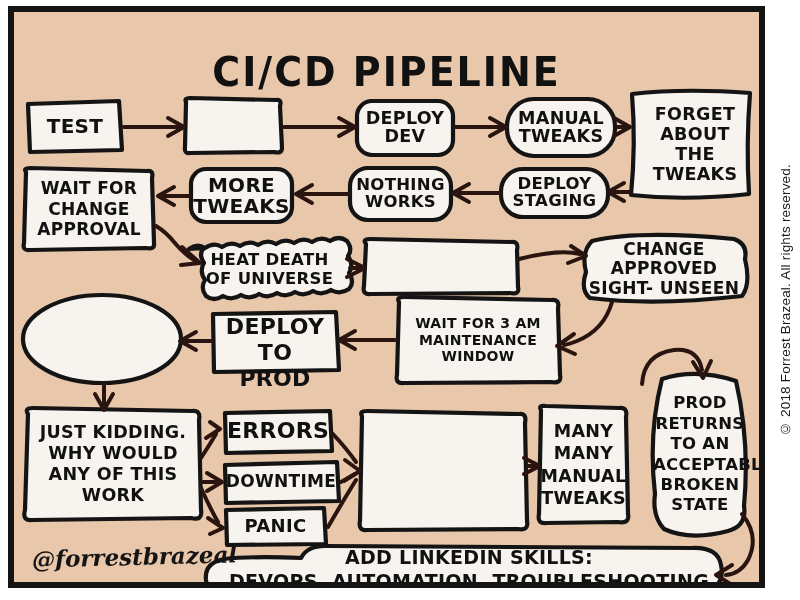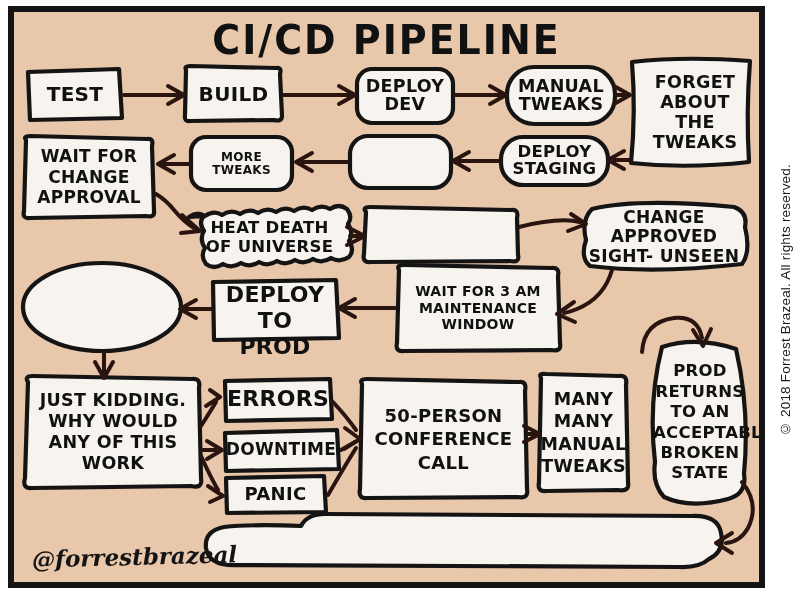--- a/index.html
+++ b/index.html
@@ -18,20 +18,21 @@
     width:757px; height:582px;
     box-sizing:border-box;
     border:6px solid #141414;
     background:#e9c7aa;
   }
 
   .panel-inner{
     position:absolute;
     inset:0;
     overflow:hidden;
+    margin-top:32px;
   }
 
   
   svg.layer{
     position:absolute;left:0;top:0;
     width:757px;height:582px;
     overflow:visible;
   }
 
   
@@ -236,44 +237,44 @@
           <path d="M718,521 L702,531 L718,541"></path>
         </g>
       </svg>
 
       <div class="title">CI/CD PIPELINE</div>
 
       <div class="node" style="left:14px;top:57px;width:94px;height:51px;font-size:20px;">
         <span>TEST</span>
         </div>
 
-      <div class="node" style="left:171px;top:55px;width:97px;height:54px;font-size:20px;">
-        <span>BUILD</span>
-        </div>
 
       <div class="node" style="left:343px;top:57px;width:96px;height:54px;font-size:17.5px;white-space:pre-line;">
         <span>DEPLOY
 DEV</span></div>
 
       <div class="node" style="left:493px;top:55px;width:108px;height:57px;font-size:17.5px;white-space:pre-line;">
         <span>MANUAL
 TWEAKS</span></div>
 
       <div class="node" style="left:617px;top:48px;width:128px;height:104px;font-size:17.5px;white-space:pre-line;line-height:1.15;justify-content:flex-end;">
         <span>FORGET
 ABOUT
 THE
 TWEAKS</span></div>
 
       <div class="node" style="left:487px;top:125px;width:107px;height:48px;font-size:16.5px;white-space:pre-line;">
         <span>DEPLOY
 STAGING</span></div>
 
-
-      <div class="node" style="left:177px;top:125px;width:101px;height:53px;font-size:12px;white-space:pre-line;">
+      <div class="node" style="left:336px;top:124px;width:101px;height:52px;font-size:16.5px;white-space:pre-line;">
+        <span>NOTHING
+WORKS</span></div>
+
+      <div class="node" style="left:177px;top:125px;width:101px;height:53px;font-size:20px;white-space:pre-line;">
         <span>MORE
 TWEAKS</span></div>
 
       <div class="node" style="left:12px;top:126px;width:126px;height:78px;font-size:17px;white-space:pre-line;line-height:1.22;align-items:center;">
         <span>WAIT FOR
 CHANGE
 APPROVAL</span></div>
 
       <div class="node" style="left:178px;top:203px;width:155px;height:44px;font-size:16.5px;white-space:pre-line;line-height:1.18;">
         <span>HEAT DEATH
@@ -306,39 +307,38 @@
         </div>
 
       <div class="node" style="left:211px;top:418px;width:112px;height:40px;font-size:17px;">
         <span>DOWNTIME</span>
         </div>
 
       <div class="node" style="left:212px;top:464px;width:99px;height:37px;font-size:18px;">
         <span>PANIC</span>
         </div>
 
-      <div class="node" style="left:347px;top:369px;width:165px;height:116px;font-size:18px;white-space:pre-line;line-height:1.3;">
-        <span>50-PERSON
-CONFERENCE
-CALL</span></div>
 
       <div class="node" style="left:526px;top:363px;width:87px;height:115px;font-size:17.5px;white-space:pre-line;line-height:1.28;">
         <span>MANY
 MANY
 MANUAL
 TWEAKS</span></div>
 
       <div class="node" style="left:639px;top:333px;width:94px;height:155px;font-size:16.5px;white-space:pre-line;line-height:1.24;">
         <span>PROD
 RETURNS
 TO AN
 ACCEPTABLY
 BROKEN
 STATE</span></div>
 
+      <div class="node" style="left:205px;top:502px;width:500px;height:48px;font-size:19px;white-space:pre-line;line-height:1.25;">
+        <span>ADD LINKEDIN SKILLS:
+DEVOPS, AUTOMATION, TROUBLESHOOTING</span></div>
 
       <div class="signature">@forrestbrazeal</div>
 
     </div>
   </div>
 
   <div class="copyright">
     <span>© 2018 Forrest Brazeal. All rights reserved.</span>
   </div>
 

